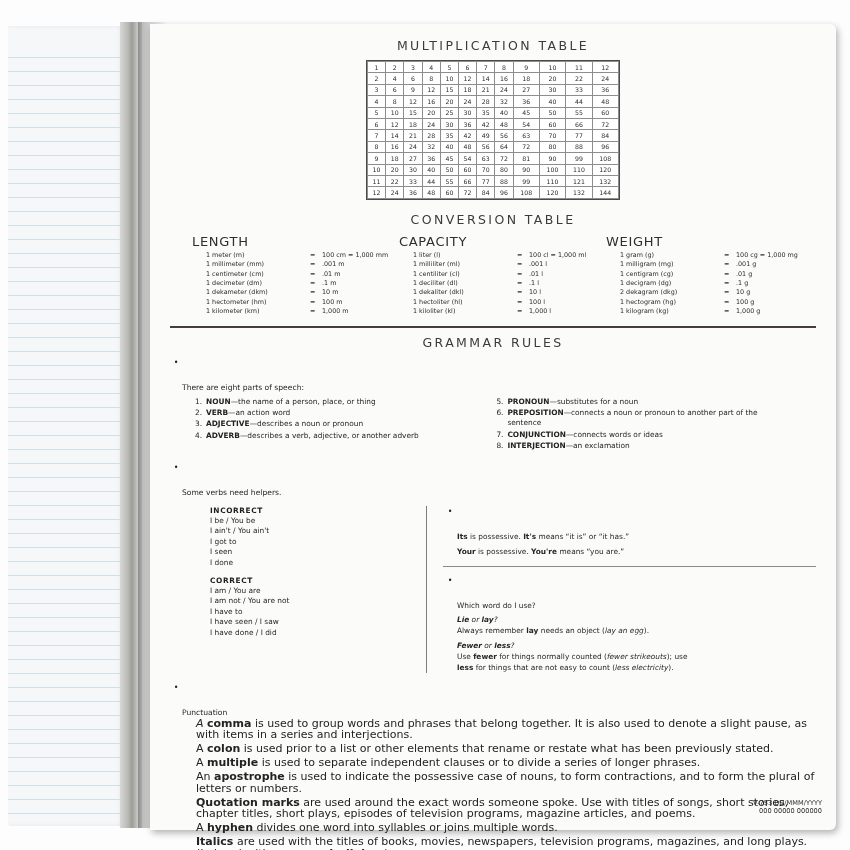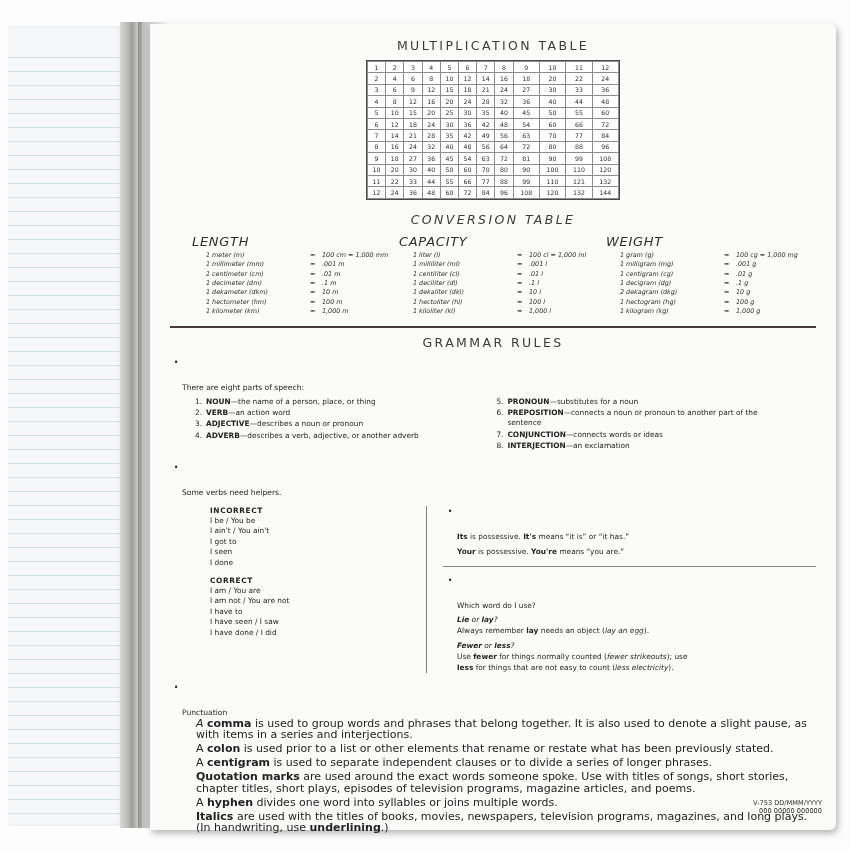--- a/index.html
+++ b/index.html
@@ -109,21 +109,20 @@
     text-align: center;
     height: 10.4px;
     padding: 0;
     color: #2c2c2c;
     letter-spacing: .1px;
   }
 
   
   .conv {
     margin-top: 12px;
-    font-style: italic;
   }
   .conv-cols {
     display: flex;
     justify-content: space-between;
     margin-top: 2px;
     padding: 0 10px 0 22px;
   }
   .conv-col { width: 200px; }
   .conv-head {
     font-size: 13px;
@@ -654,21 +653,22 @@
       </div>
 
       <div class="punct">
         <div class="bullet-line">
           <span class="dot">•</span>
           <span class="g-body">Punctuation</span>
         </div>
         <div class="punct-body">
           <p><i>A</i> <b>comma</b> is used to group words and phrases that belong together. It is also used to denote a slight pause, as with items in a series and interjections.</p>
           <p>A <b>colon</b> is used prior to a list or other elements that rename or restate what has been previously stated.</p>
-          <p>A <b>centigram</b> is used to separate independent clauses or to divide a series of longer phrases.</p>
+          <p>A <b>multiple</b> is used to separate independent clauses or to divide a series of longer phrases.</p>
+          <p>An <b>apostrophe</b> is used to indicate the possessive case of nouns, to form contractions, and to form the plural of letters or numbers.</p>
           <p><b>Quotation marks</b> are used around the exact words someone spoke. Use with titles of songs, short stories, chapter titles, short plays, episodes of television programs, magazine articles, and poems.</p>
           <p>A <b>hyphen</b> divides one word into syllables or joins multiple words.</p>
           <p><b>Italics</b> are used with the titles of books, movies, newspapers, television programs, magazines, and long plays. (In handwriting, use <b>underlining</b>.)</p>
         </div>
       </div>
 
     </div>
 
     <div class="footer">
       <div>V-753 DD/MMM/YYYY</div>

